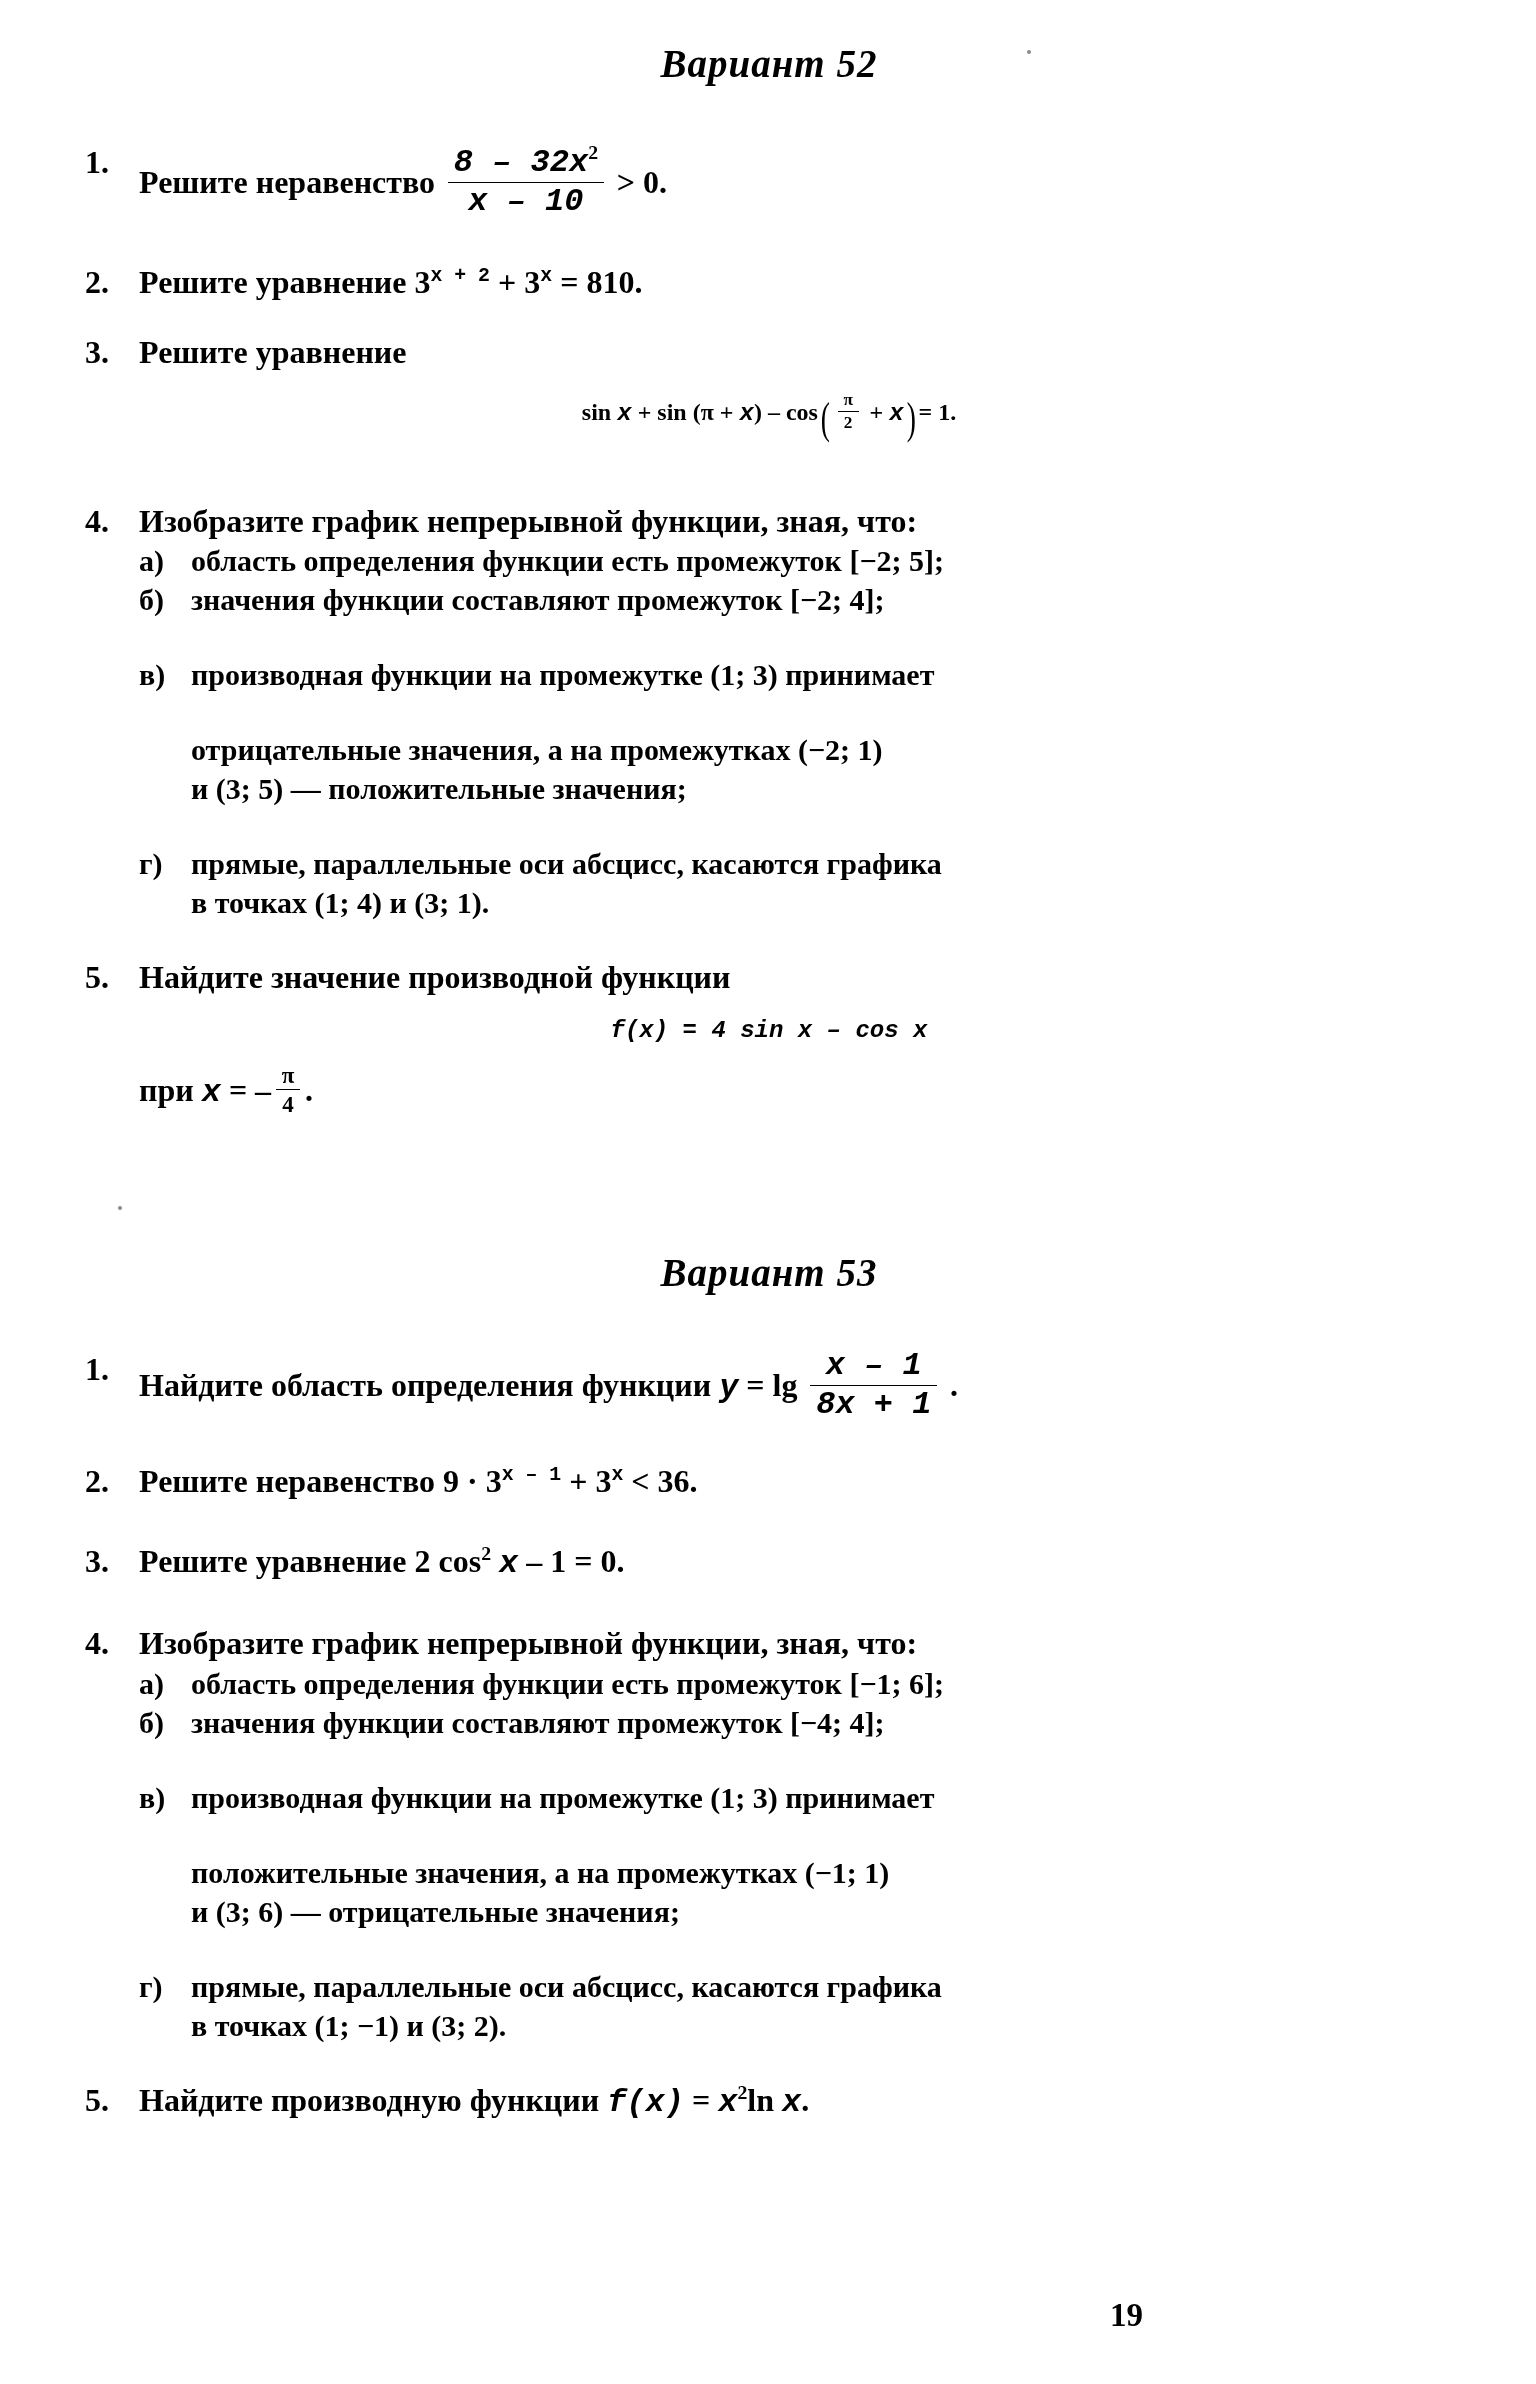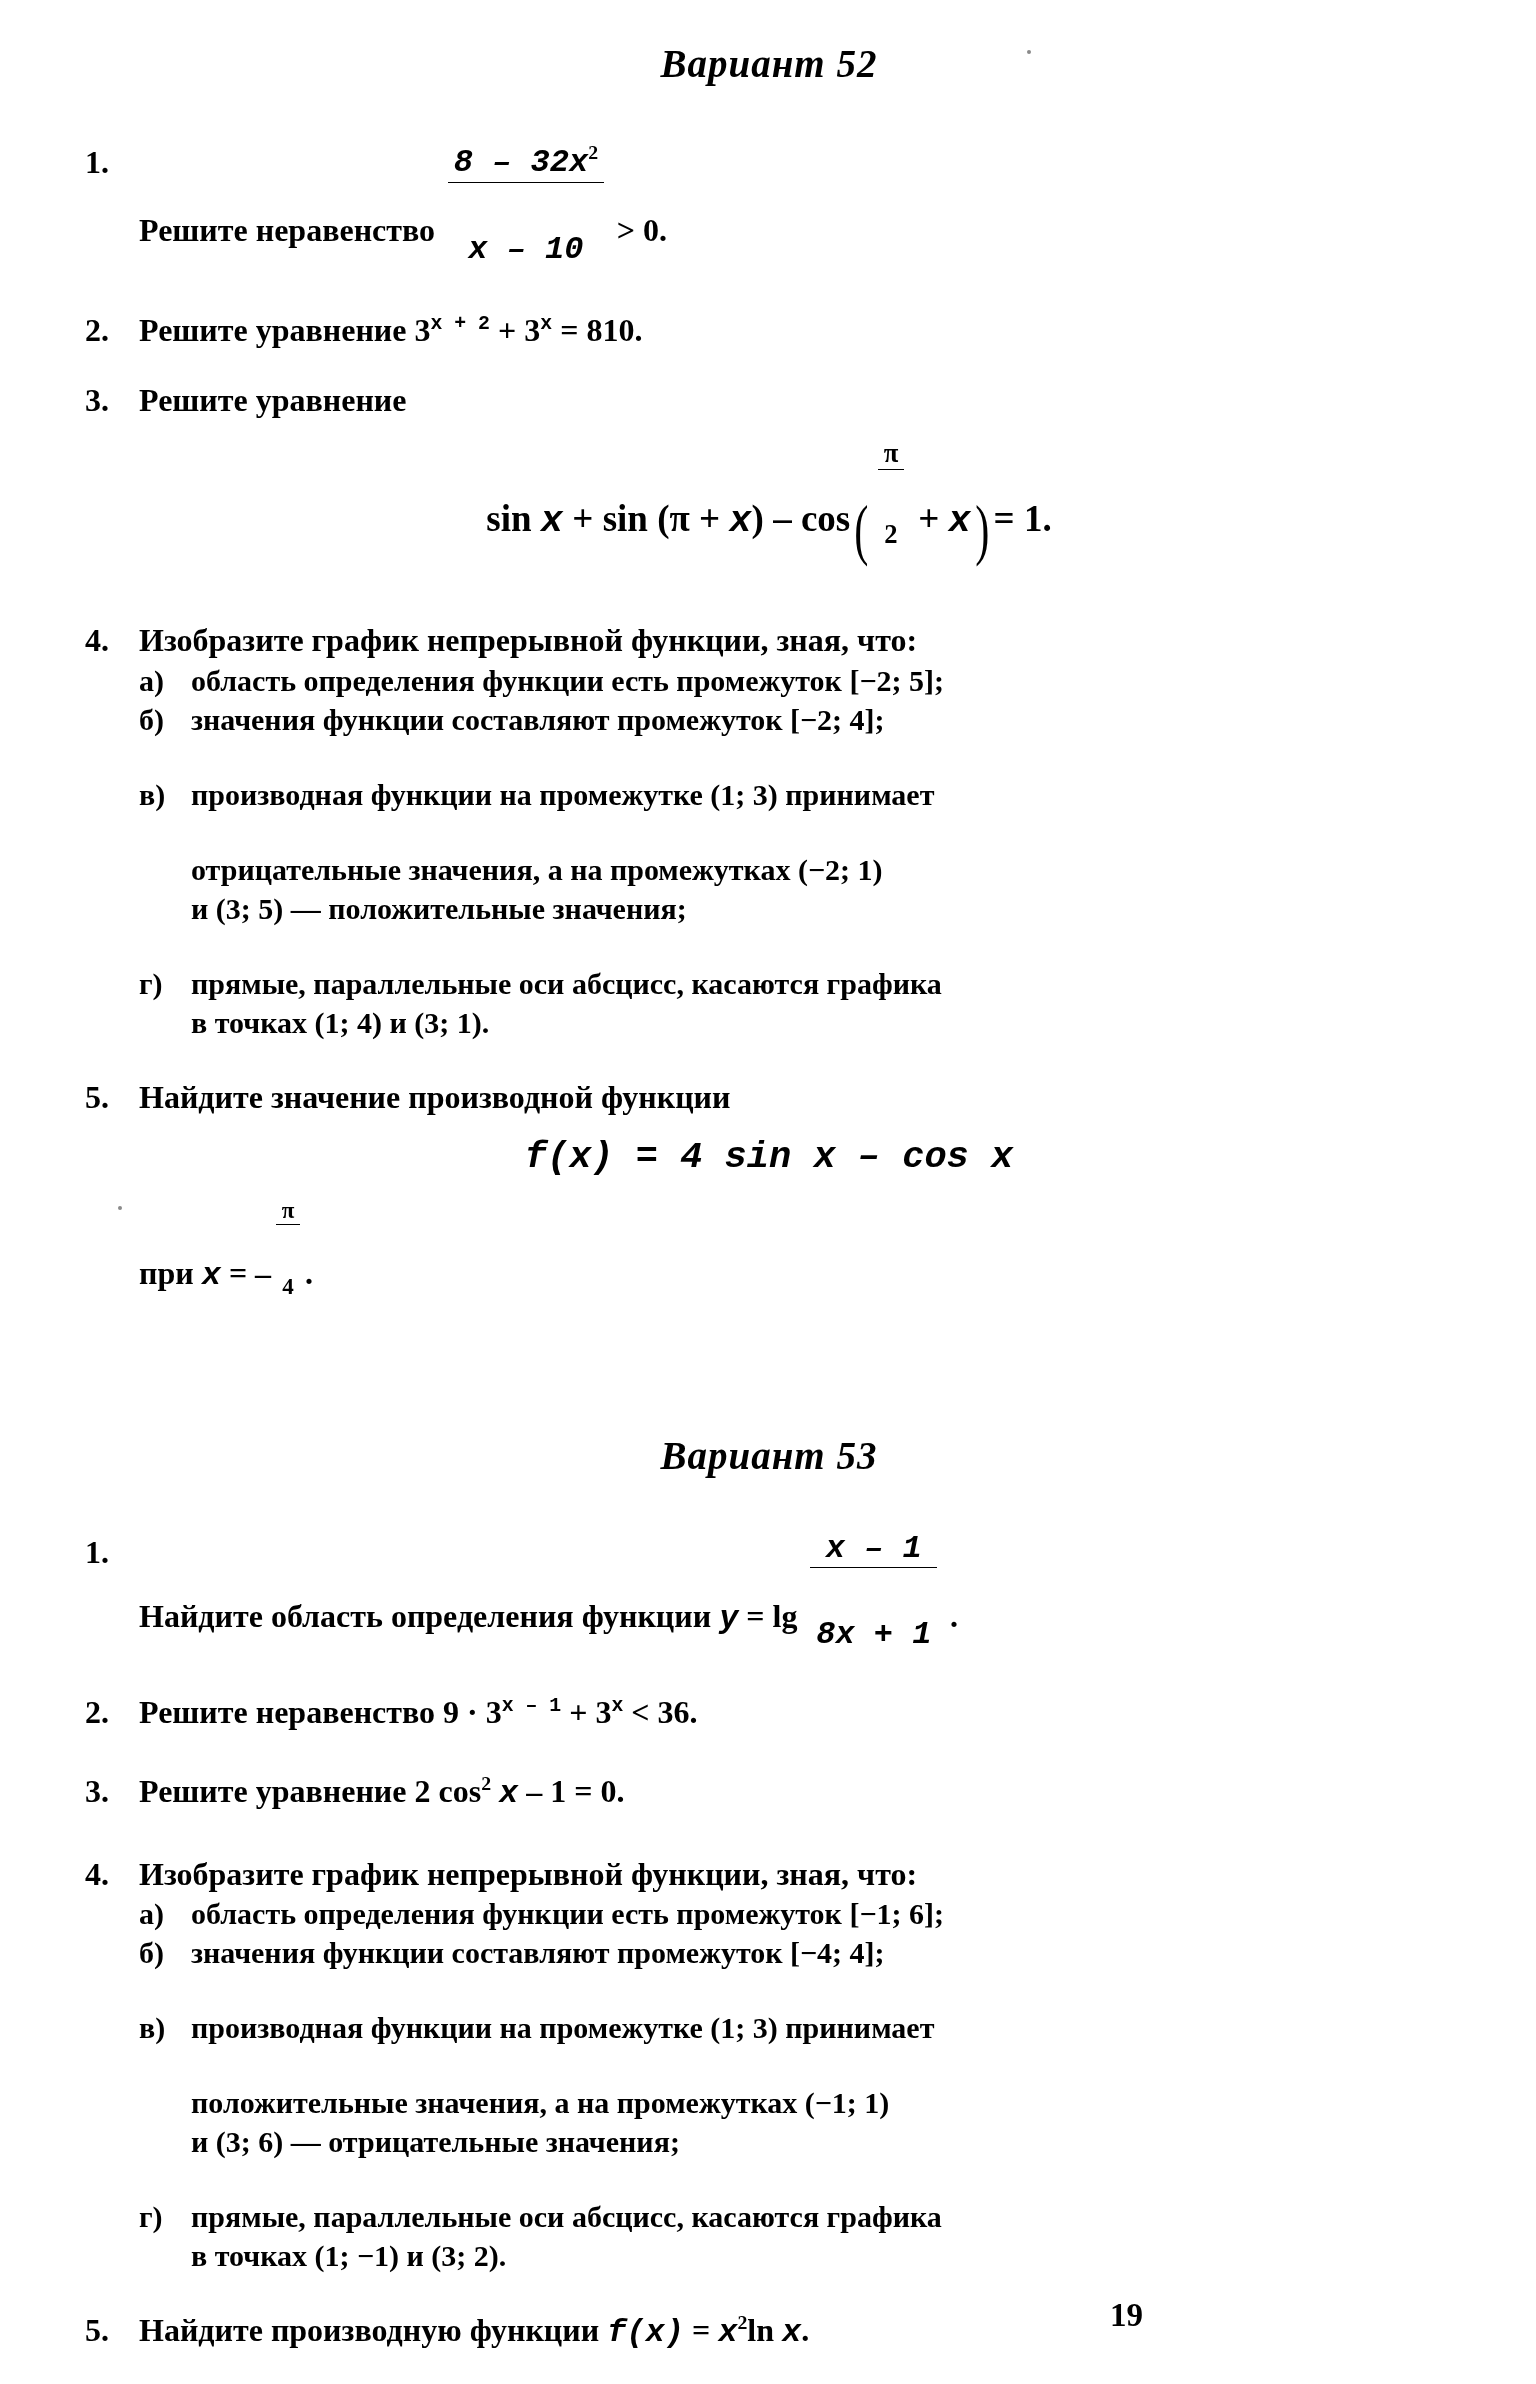--- a/index.html
+++ b/index.html
@@ -95,39 +95,38 @@
     margin: 0 4.9px;
   }
   .frac .num {
     display: block;
     padding: 0 5.8px 1px 5.8px;
     border-bottom: 1.9px solid #000;
   }
   .frac .den {
     display: block;
     padding: 1.9px 5.8px 0 5.8px;
-    margin-top: 48px;
   }
   .frac.small {
     font-size: 0.72em;
     vertical-align: -0.45em;
   }
 
   .paren-big {
     display: inline-block;
     font-size: 1.85em;
     font-weight: normal;
     vertical-align: -0.30em;
     line-height: 0.8;
     transform: scaleX(0.62);
   }
 
   .centered-formula {
     text-align: center;
-    font-size: 37px;
+    font-size: 24px;
     font-weight: bold;
     margin: 0;
   }
 
   
   .sp-1 { height: 56px; }
   .sp-2 { height: 29px; }
   .sp-3 { height: 19.4px; }
   .sp-4 { height: 43px; }
   .sp-5 { height: 35px; }

